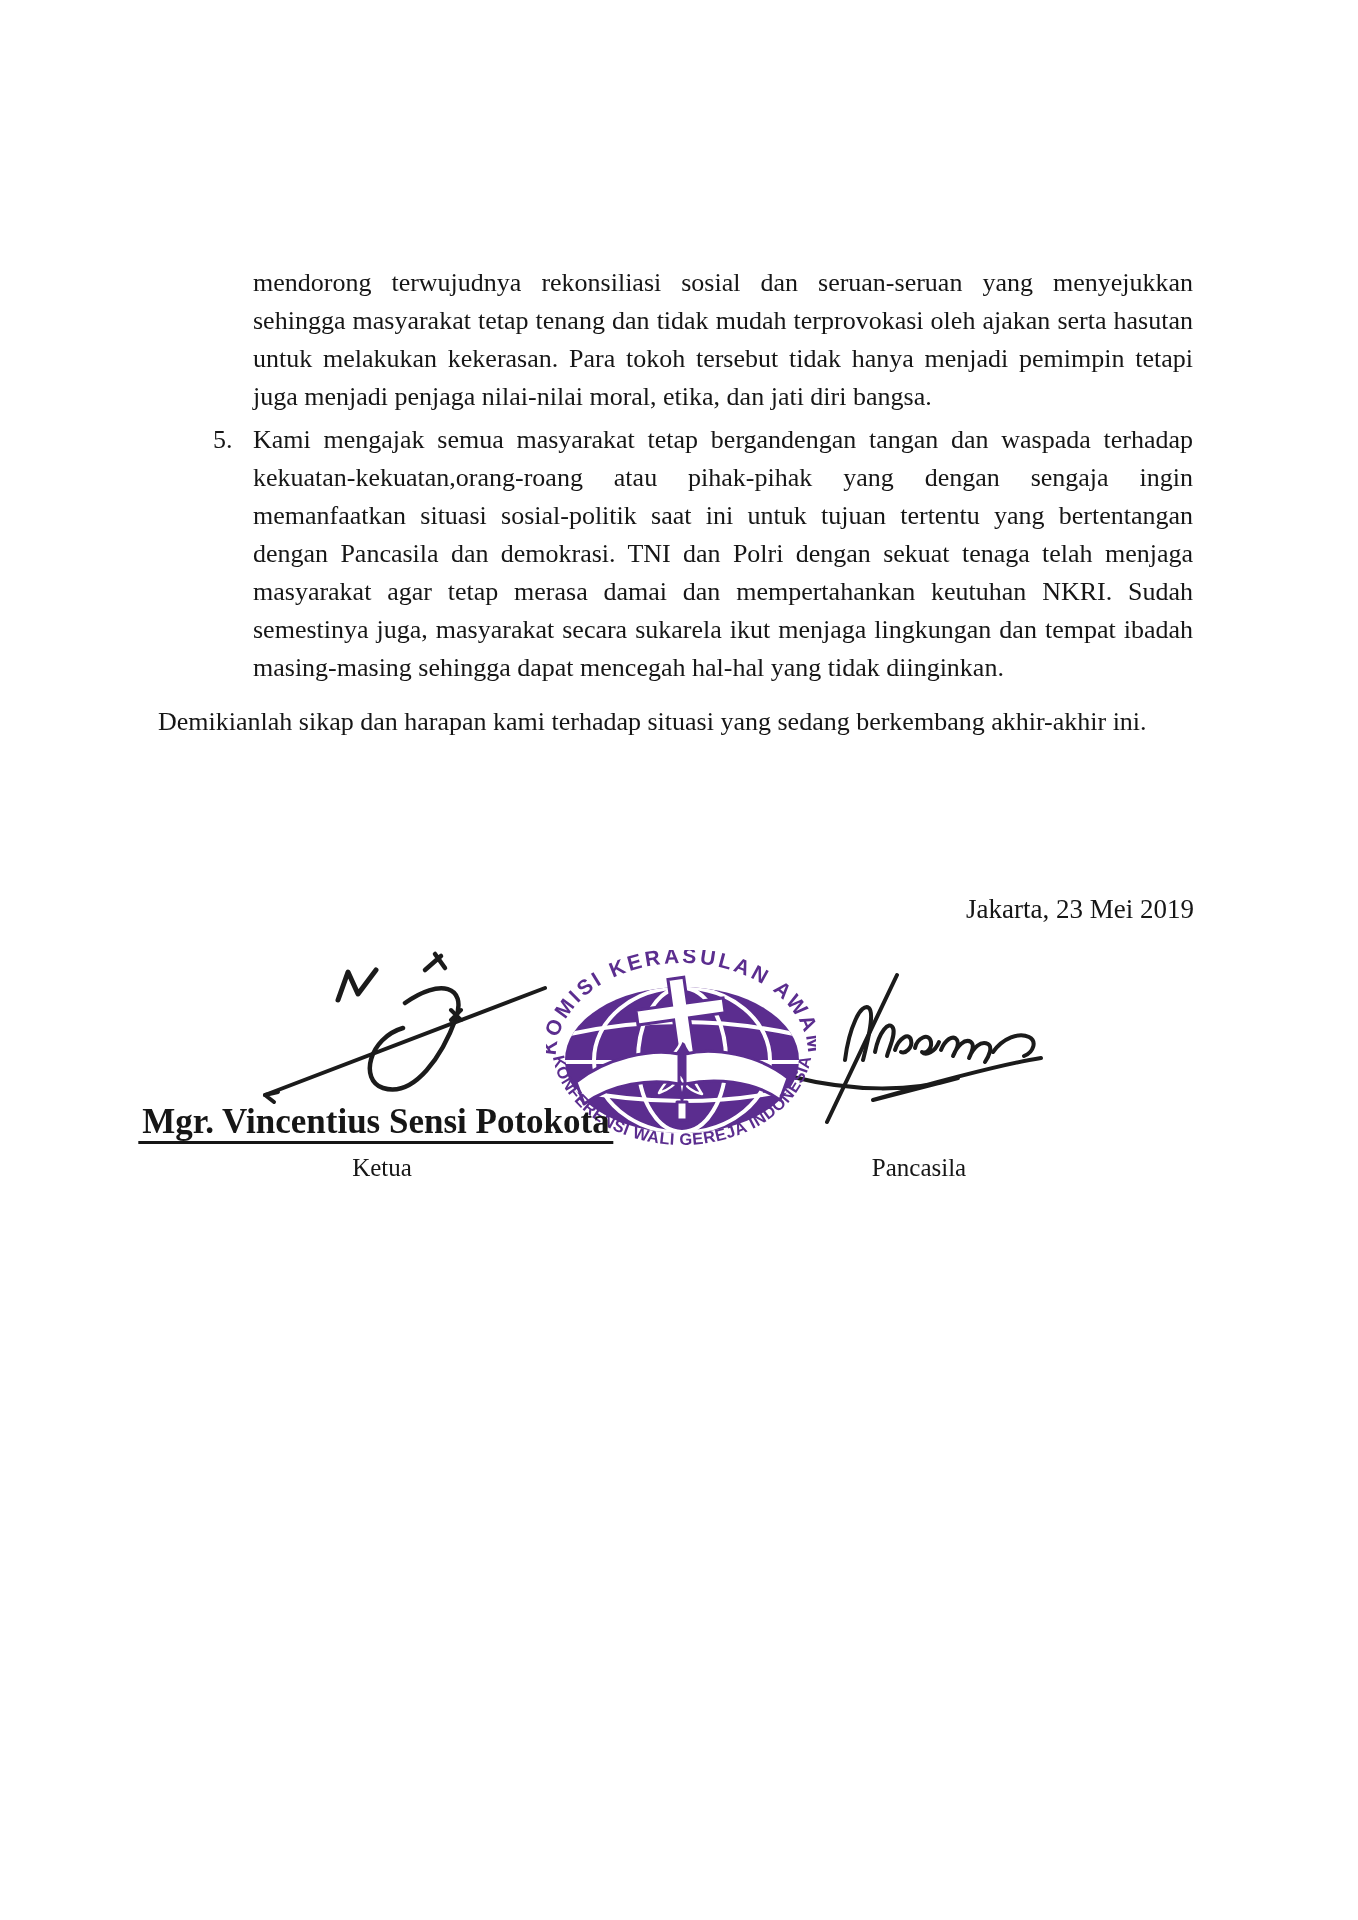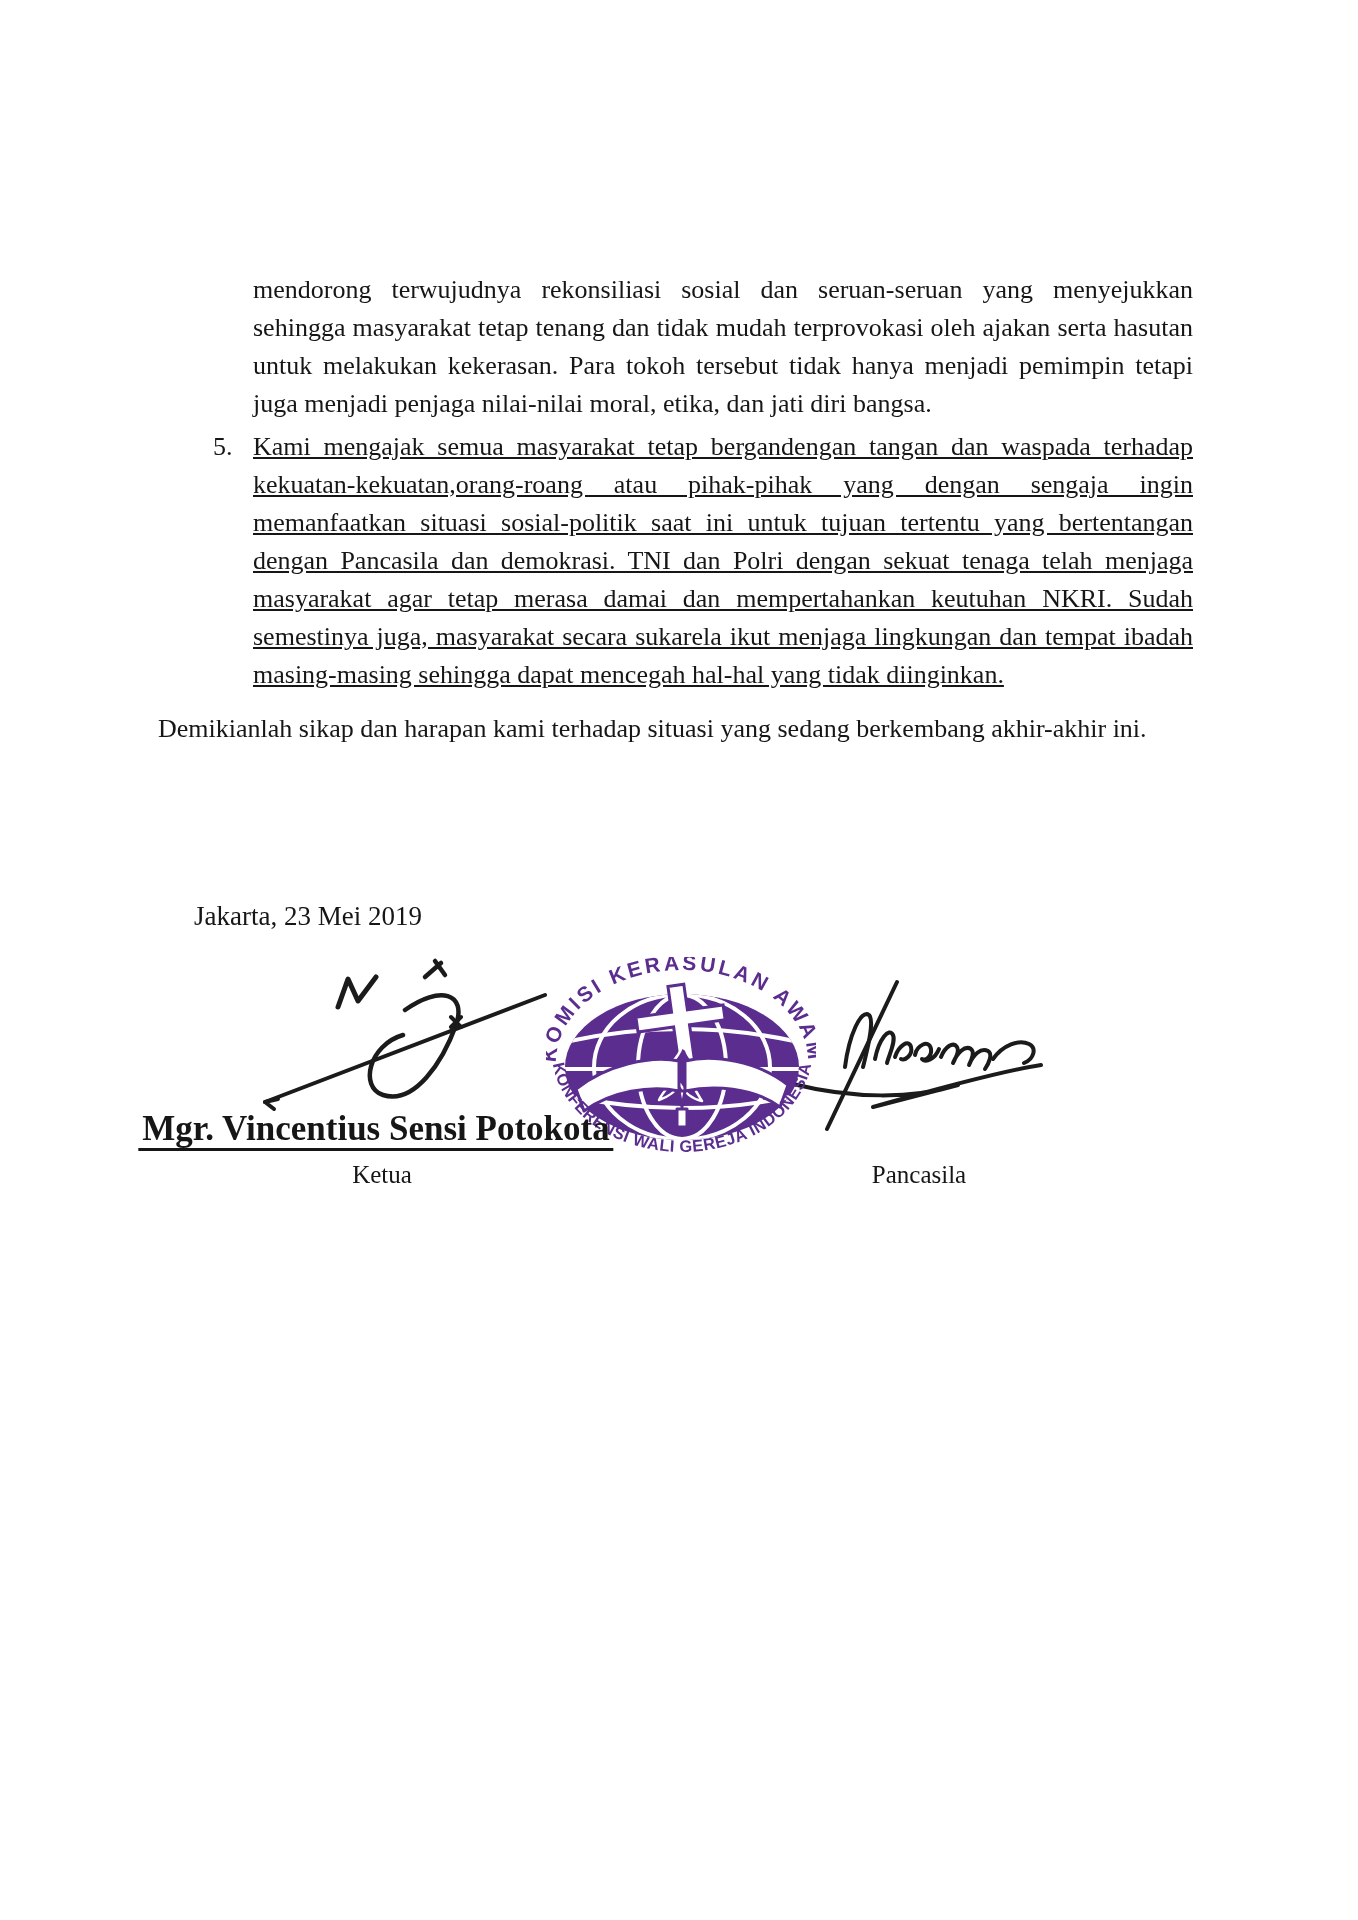--- a/index.html
+++ b/index.html
@@ -1,37 +1,37 @@
 <!DOCTYPE html>
 <html><head>
 <meta charset="utf-8">
 <style>
   html,body{margin:0;padding:0;background:#ffffff;}
   .page{
     position:relative;
     width:1358px;height:1528px;
     background:#ffffff;
-    margin:7px auto;
+    margin:0 auto;
     font-family:"Liberation Serif","DejaVu Serif",serif;
     color:#161616;
     overflow:hidden;
   }
   .body-text{
     font-size:26px;
     line-height:38px;
     text-align:justify;
   }
   .para-4cont{position:absolute;left:253px;top:238px;width:940px;}
   .list-item-5{position:absolute;left:213px;top:421px;width:980px;display:flex;}
   .list-num{flex:0 0 40px;font-size:26px;line-height:38px;}
-  .list-text{flex:1 1 auto;text-decoration:underline;}
+  .list-text{flex:1 1 auto;}
   .closing{position:absolute;left:158px;top:677px;width:1036px;}
   .dateline{
     position:absolute;left:158px;top:892px;width:1036px;
-    text-align:left;text-indent:36px;
+    text-align:right;text-indent:36px;
     font-size:27px;line-height:34px;
   }
   .sig-name{
     position:absolute;
     transform:translateX(-50%);
     white-space:nowrap;
     font-weight:bold;font-size:35px;line-height:32px;
     border-bottom:3px solid #161616;
     padding:0 4px 3px 4px;
   }

